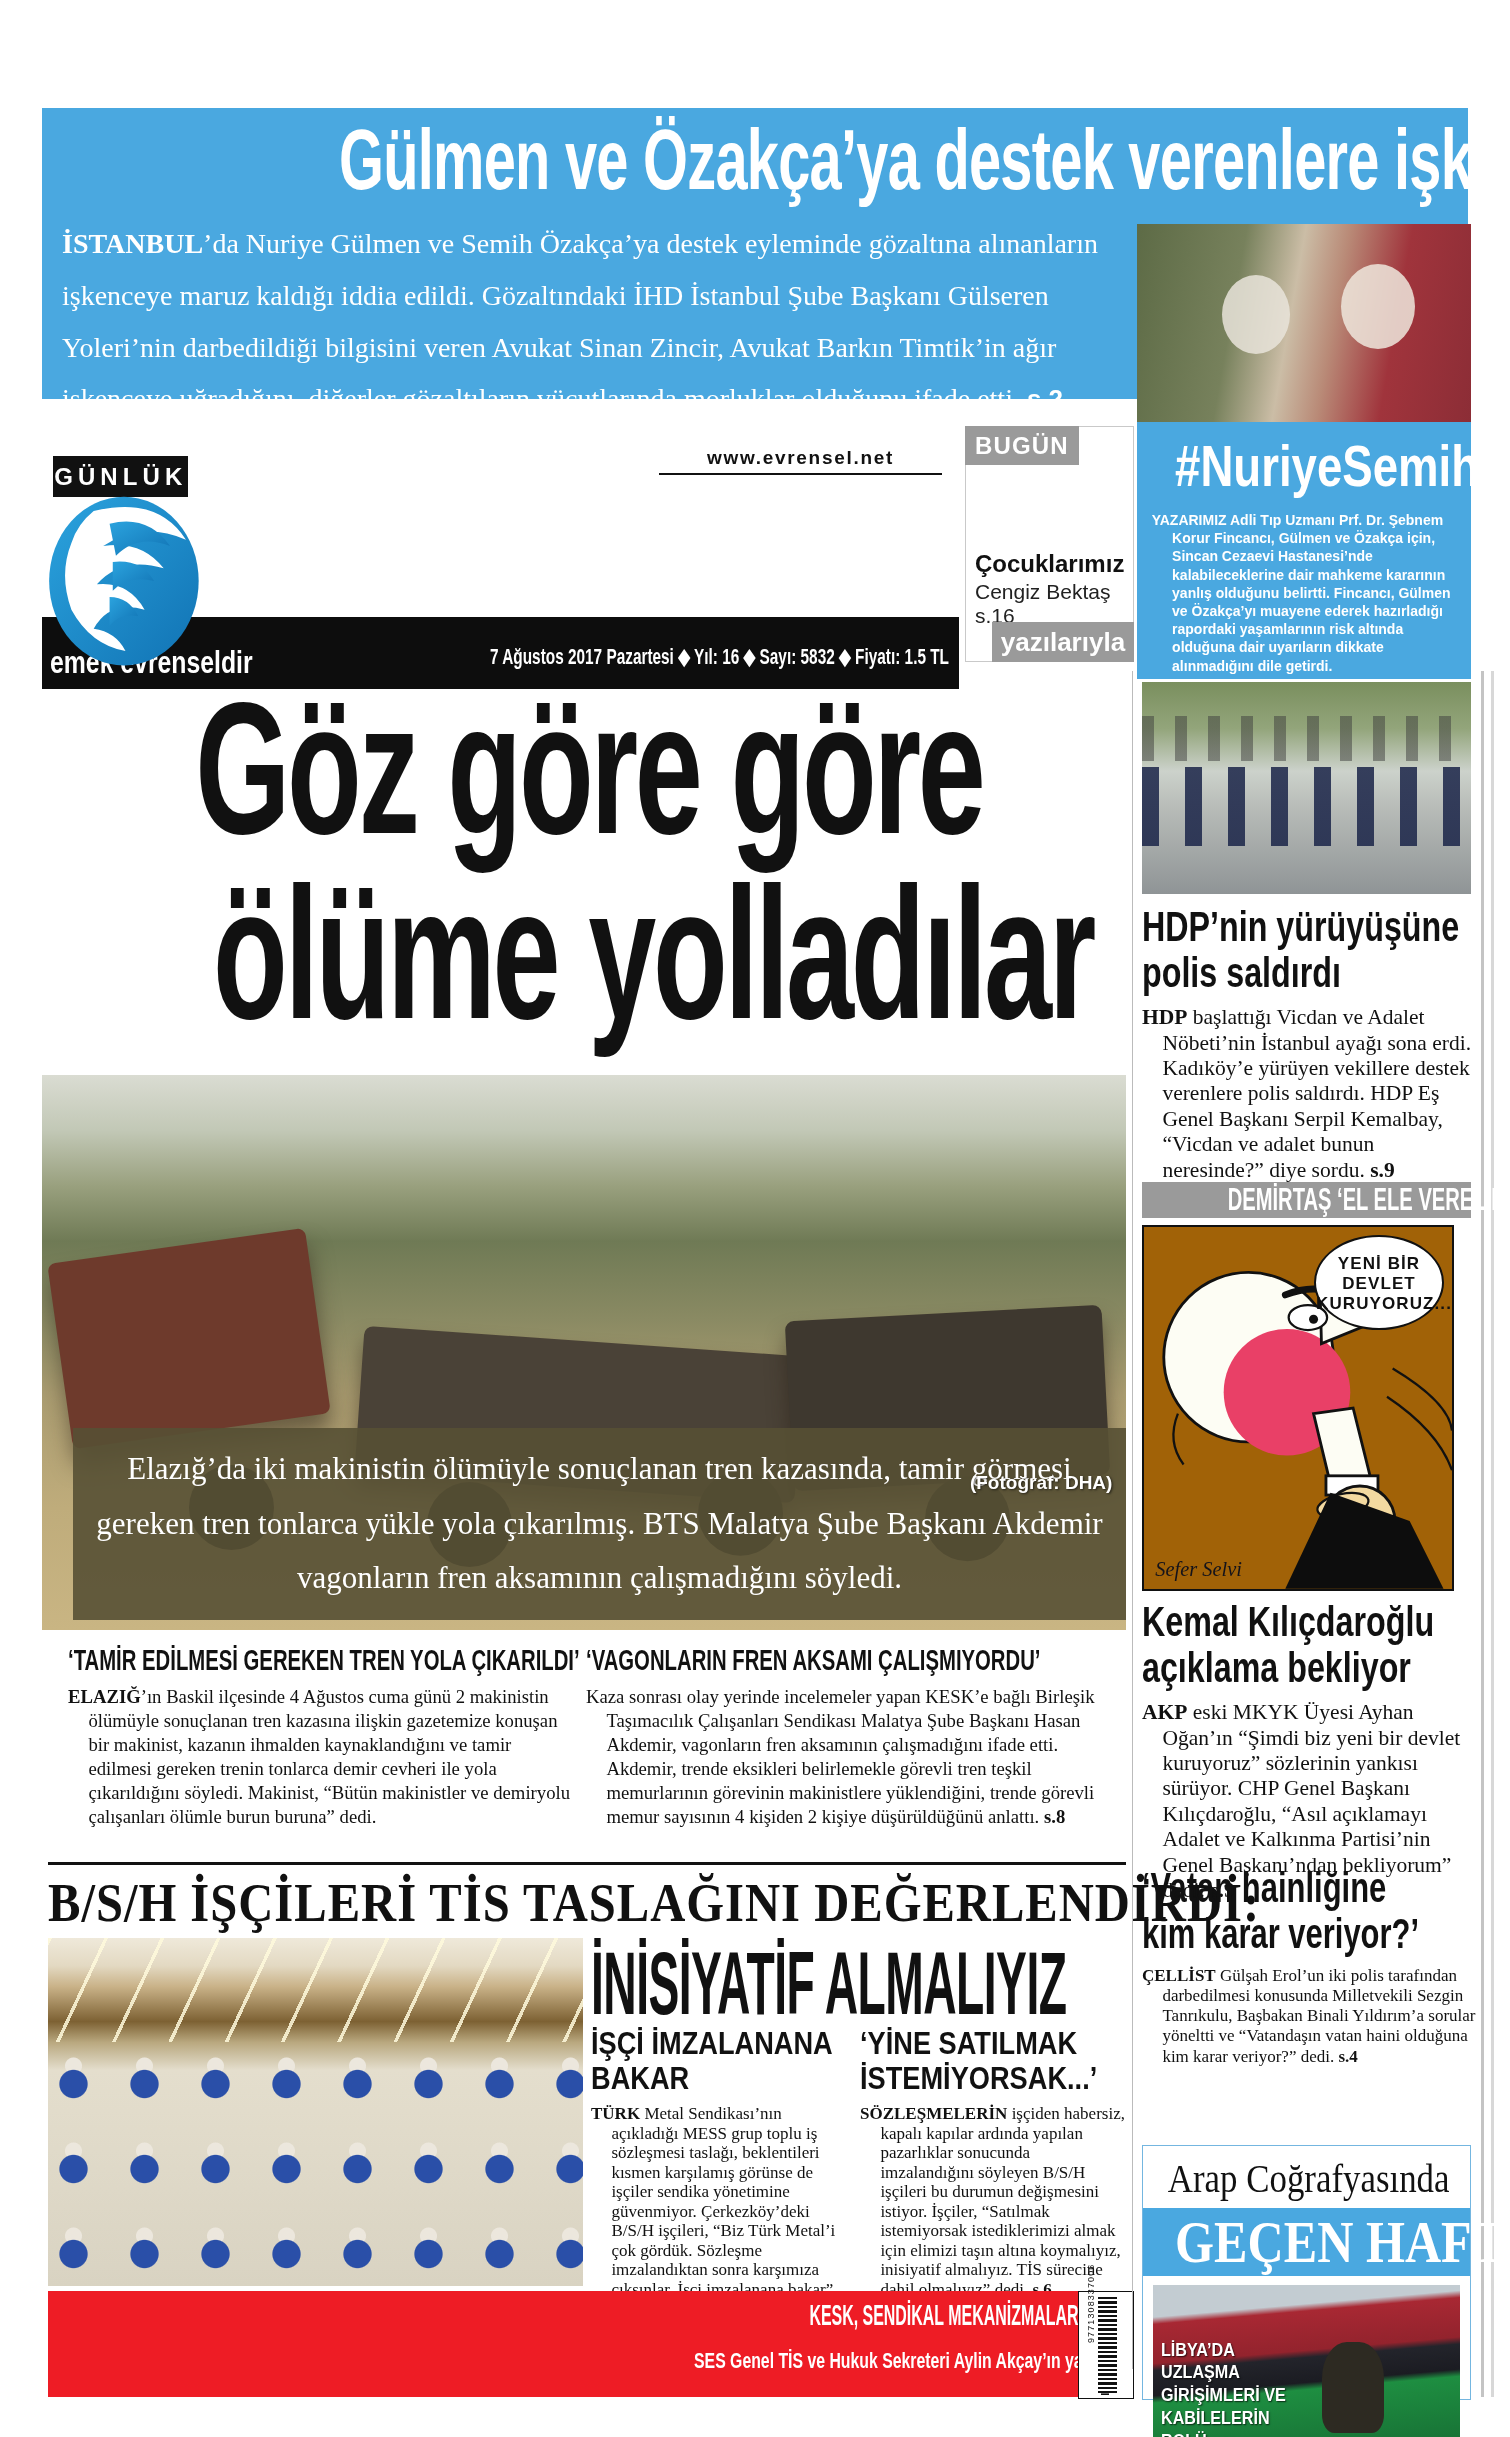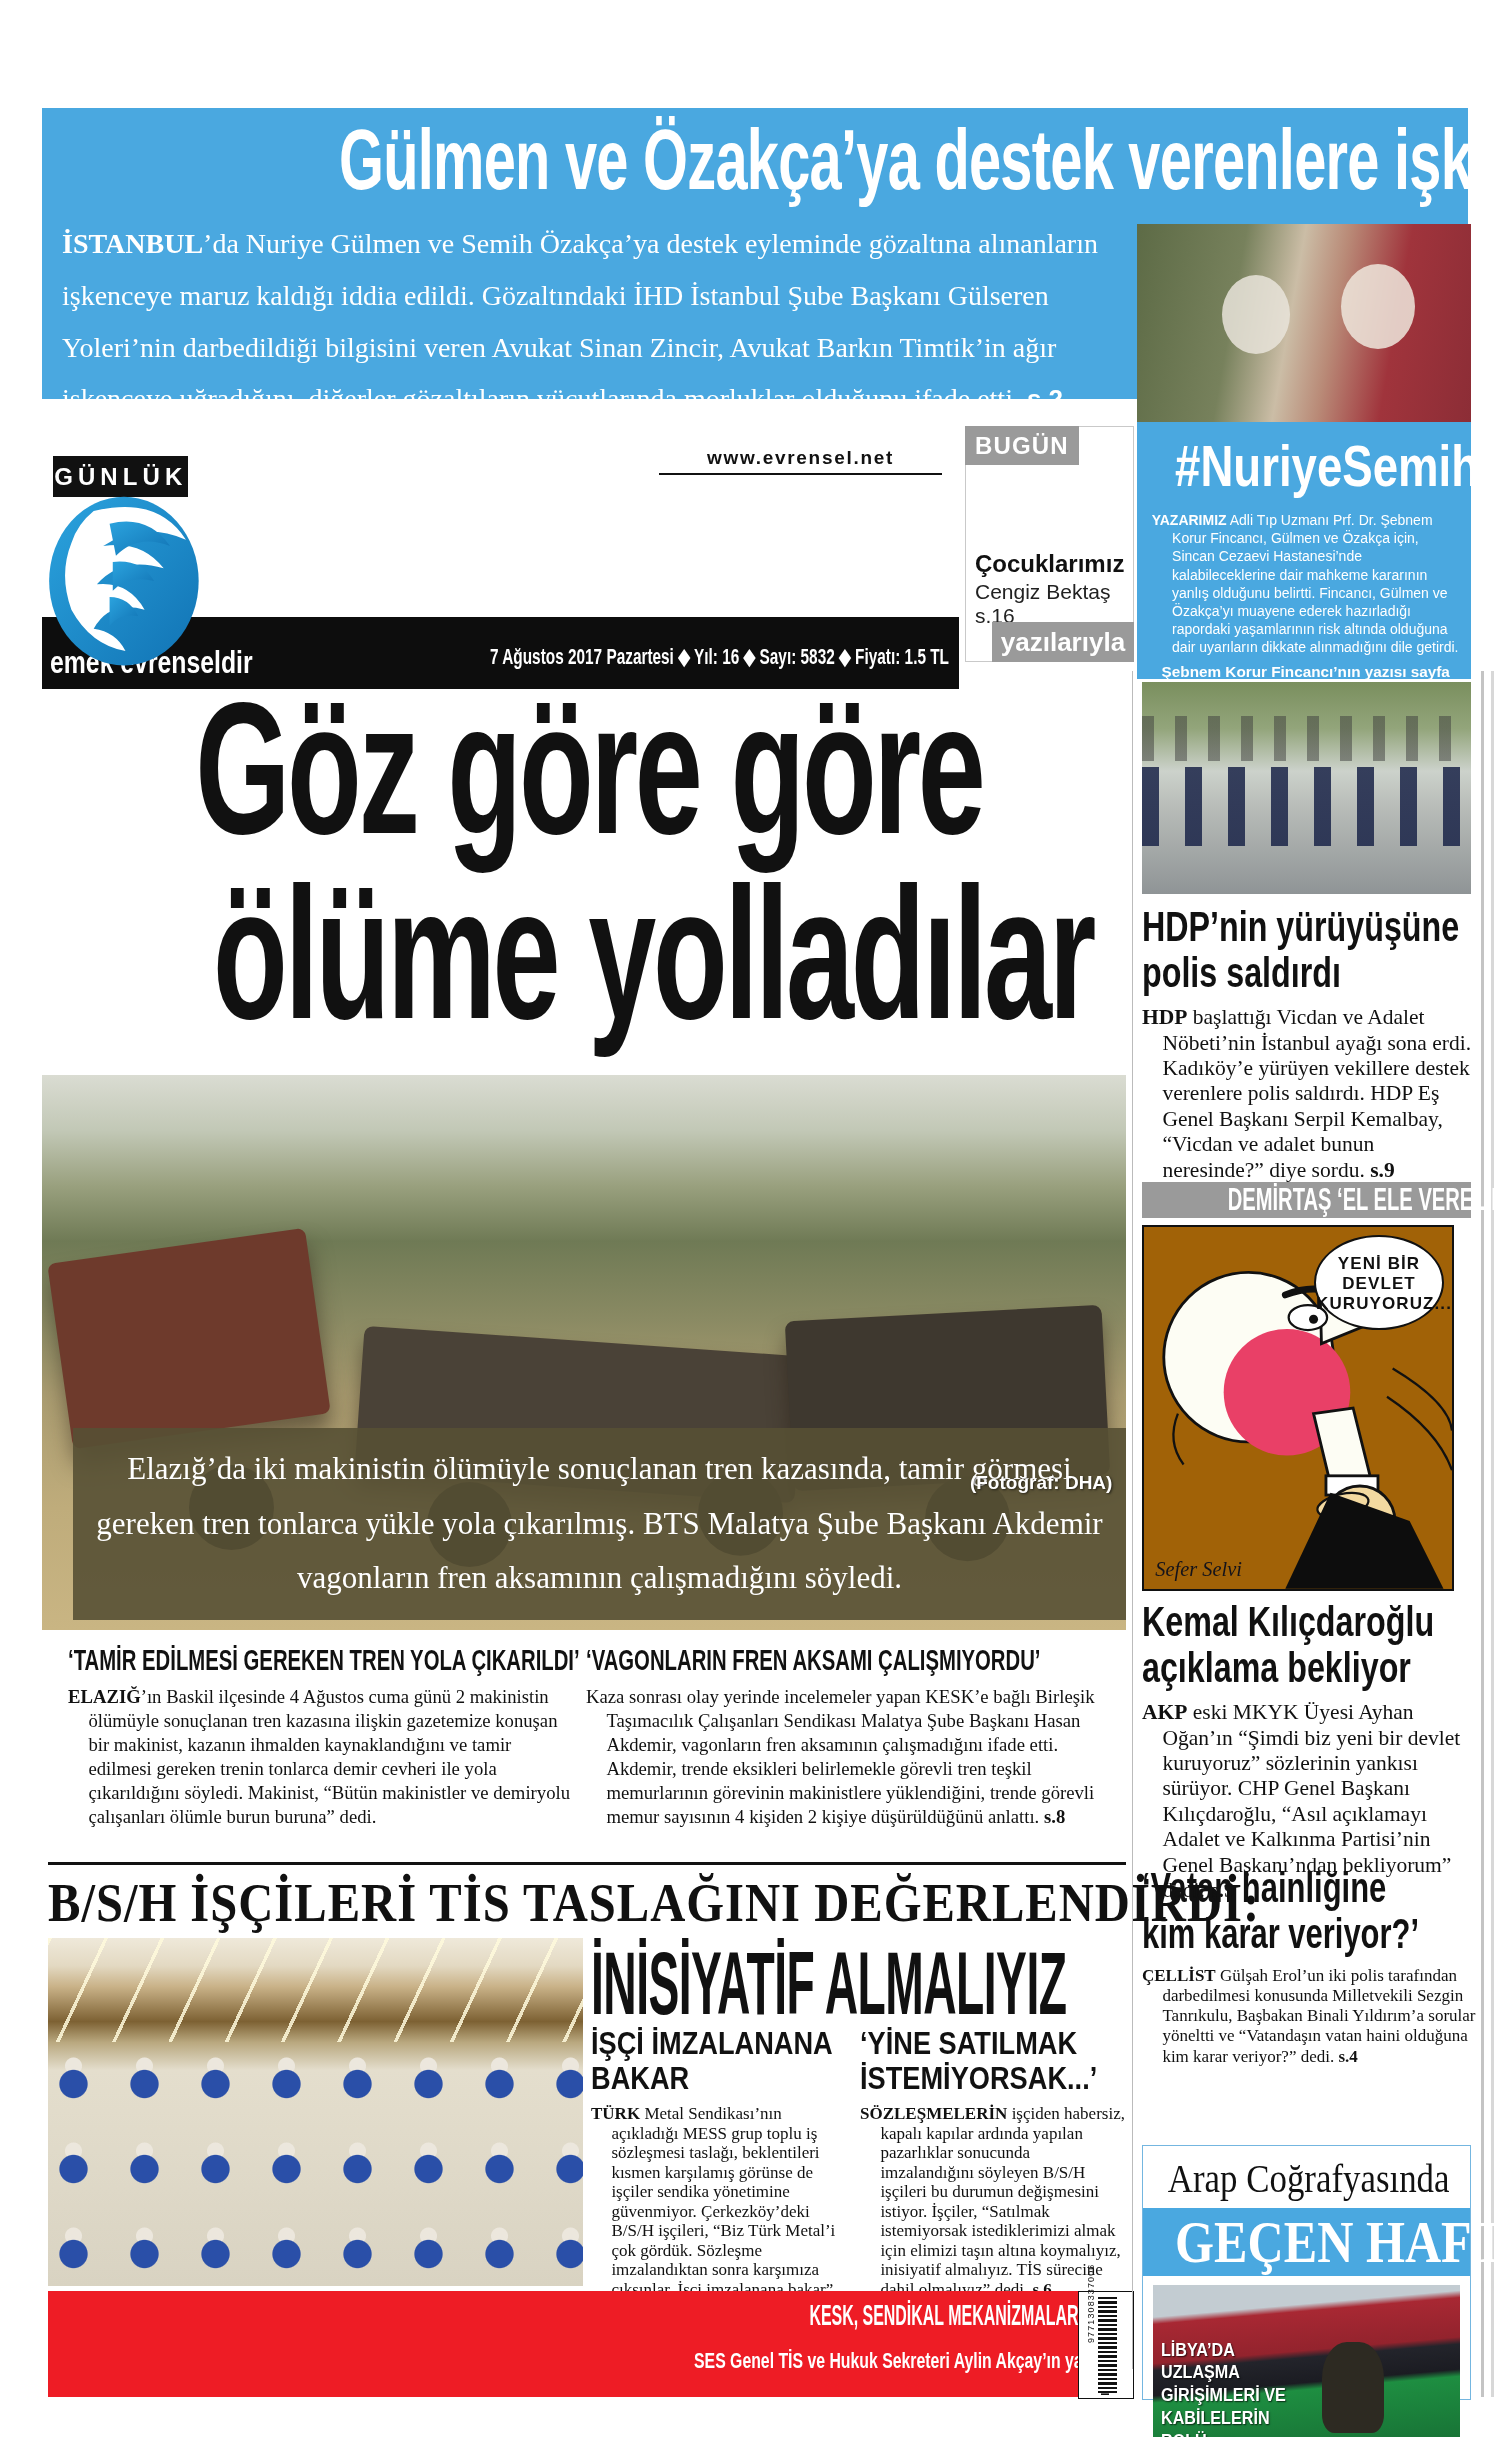--- a/index.html
+++ b/index.html
@@ -81,21 +81,21 @@
     <span>yazılarıyla</span>
   </div>
 </div>
 
 <div class="s" style="left:1137px;top:422px;width:334px;height:257px;background:#4aa8e0;">
   <div class="s" style="left:0;right:0;top:11.3px;text-align:center;white-space:nowrap;">
     <span class="ib oc b w sx8" style="font-size:57px;">#NuriyeSemih</span>
   </div>
   <div class="s w" style="left:14.7px;top:89px;width:308px;font-size:14px;line-height:1.3;font-weight:700;">
     <span class="hang" style="display:block;">
-      <span>YAZARIMIZ</span><span style="font-weight:400;"> Adli Tıp Uzmanı Prf. Dr. Şebnem Korur Fincancı, Gülmen ve Özakça için, Sincan Cezaevi Hastanesi’nde kalabileceklerine dair mahkeme kararının yanlış olduğunu belirtti. Fincancı, Gülmen ve Özakça’yı muayene ederek hazırladığı rapordaki yaşamlarının risk altında olduğuna dair uyarıların dikkate alınmadığını dile getirdi.</span>
+      <span>YAZARIMIZ</span><span style="font-weight:700;"> Adli Tıp Uzmanı Prf. Dr. Şebnem Korur Fincancı, Gülmen ve Özakça için, Sincan Cezaevi Hastanesi’nde kalabileceklerine dair mahkeme kararının yanlış olduğunu belirtti. Fincancı, Gülmen ve Özakça’yı muayene ederek hazırladığı rapordaki yaşamlarının risk altında olduğuna dair uyarıların dikkate alınmadığını dile getirdi.</span>
     </span>
     <div class="b" style="text-align:center;margin-top:5.7px;font-size:15.3px;">Şebnem Korur Fincancı’nın yazısı sayfa 2’de</div>
   </div>
 </div>
 
 <div class="s" style="left:42px;top:679px;width:1084px;height:396px;text-align:center;">
   <div style="white-space:nowrap;">
     <span class="ib oc mhl b" style="font-size:170px;letter-spacing:-4.5px;line-height:1.05;">Göz göre göre</span>
   </div>
   <div style="white-space:nowrap;margin-top:6.8px;">

